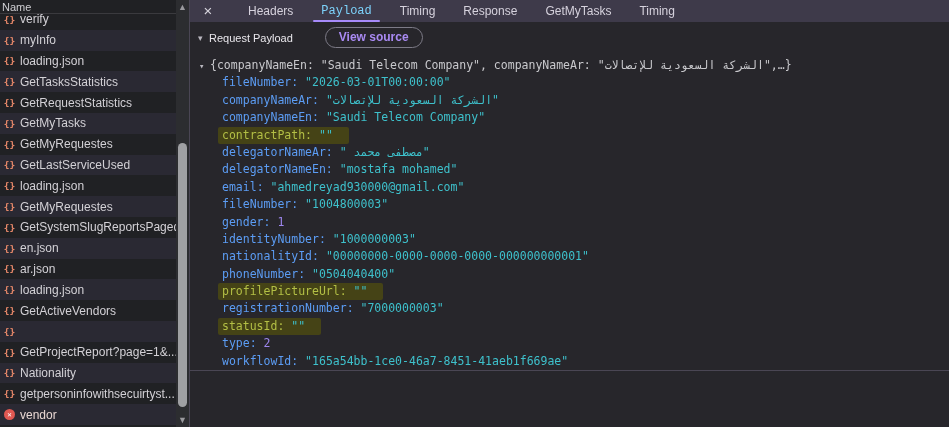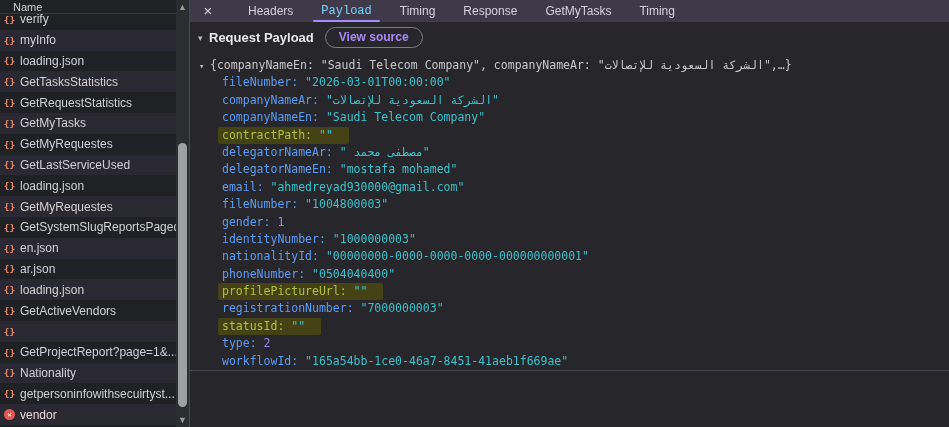--- a/index.html
+++ b/index.html
@@ -12,21 +12,21 @@
   .app { display: flex; width: 949px; height: 427px; }
 
   
   .sidebar {
     width: 190px; flex: none; position: relative;
     background: var(--sidebar_bg, #202124);
     border-right: 1px solid var(--divider, #4a4654);
   }
   .sb-header {
     height: 14px; font-size: 11px; color: #cfcfd3;
-    padding: 0 0 0 13px; line-height: 14px;
+    padding: 0 0 0 2px; line-height: 14px;
     background: var(--sidebar_bg, #202124);
     border-bottom: 1px solid #3a3a3e;
     position: relative; z-index: 3;
   }
   .rows { position: absolute; top: 14px; left: 0; right: 13px; bottom: 0; overflow: hidden; }
   .net-row {
     height: 20.8px; display: flex; align-items: center;
     font-size: 12px; color: var(--sidebar_text, #d3d1d6);
     padding-left: 3px; white-space: nowrap; overflow: hidden;
   }
@@ -65,23 +65,23 @@
   .tabs { display: flex; height: 100%; margin-left: 8px; align-items: center; }
   .tab { padding: 0 14px; line-height: 22px; font-size: 12px; color: var(--tab_text, #d6d2dd); position: relative; cursor: default; }
   .tab.active { color: #7dd3fc; font-family: Liberation Mono, monospace; }
   .tab.active::after {
     content: ""; position: absolute; left: 6px; right: 6px; bottom: 0; height: 2.5px;
     background: var(--accent_purple, #a78bfa); border-radius: 2px;
   }
 
   .section-header { height: 31px; flex: none; display: flex; align-items: center; padding-left: 8px; }
   .tri { color: #b9b7bf; font-size: 9px; width: 11px; flex: none; }
-  .sec-title { font-size: 13px; font-weight: bold; color: var(--header_text, #e9e7ec); }
+  .sec-title { font-size: 11px; font-weight: normal; color: var(--header_text, #e9e7ec); }
   .view-source {
-    margin-left: 11px; height: 21px; padding: 0 13px;
+    margin-left: 32px; height: 21px; padding: 0 13px;
     background: transparent; border: 1px solid #7d7b87; border-radius: 11px;
     color: #a98af2; font-size: 12px; font-weight: 600;
     font-family: "Liberation Sans", sans-serif; line-height: 19px;
   }
 
   .tree { font-family: "DejaVu Sans Mono", monospace; font-size: 11.5px; padding-top: 4px; }
   .pl-line { height: 17.4px; line-height: 17.4px; white-space: nowrap; overflow: hidden; }
   .pl-line.preview { padding-left: 9px; color: var(--preview_gray, #c9c9cd); }
   .tri2 { font-size: 9px; color: #b9b7bf; display: inline-block; width: 11px; }
   .pl-line.field { padding-left: 32px; }

